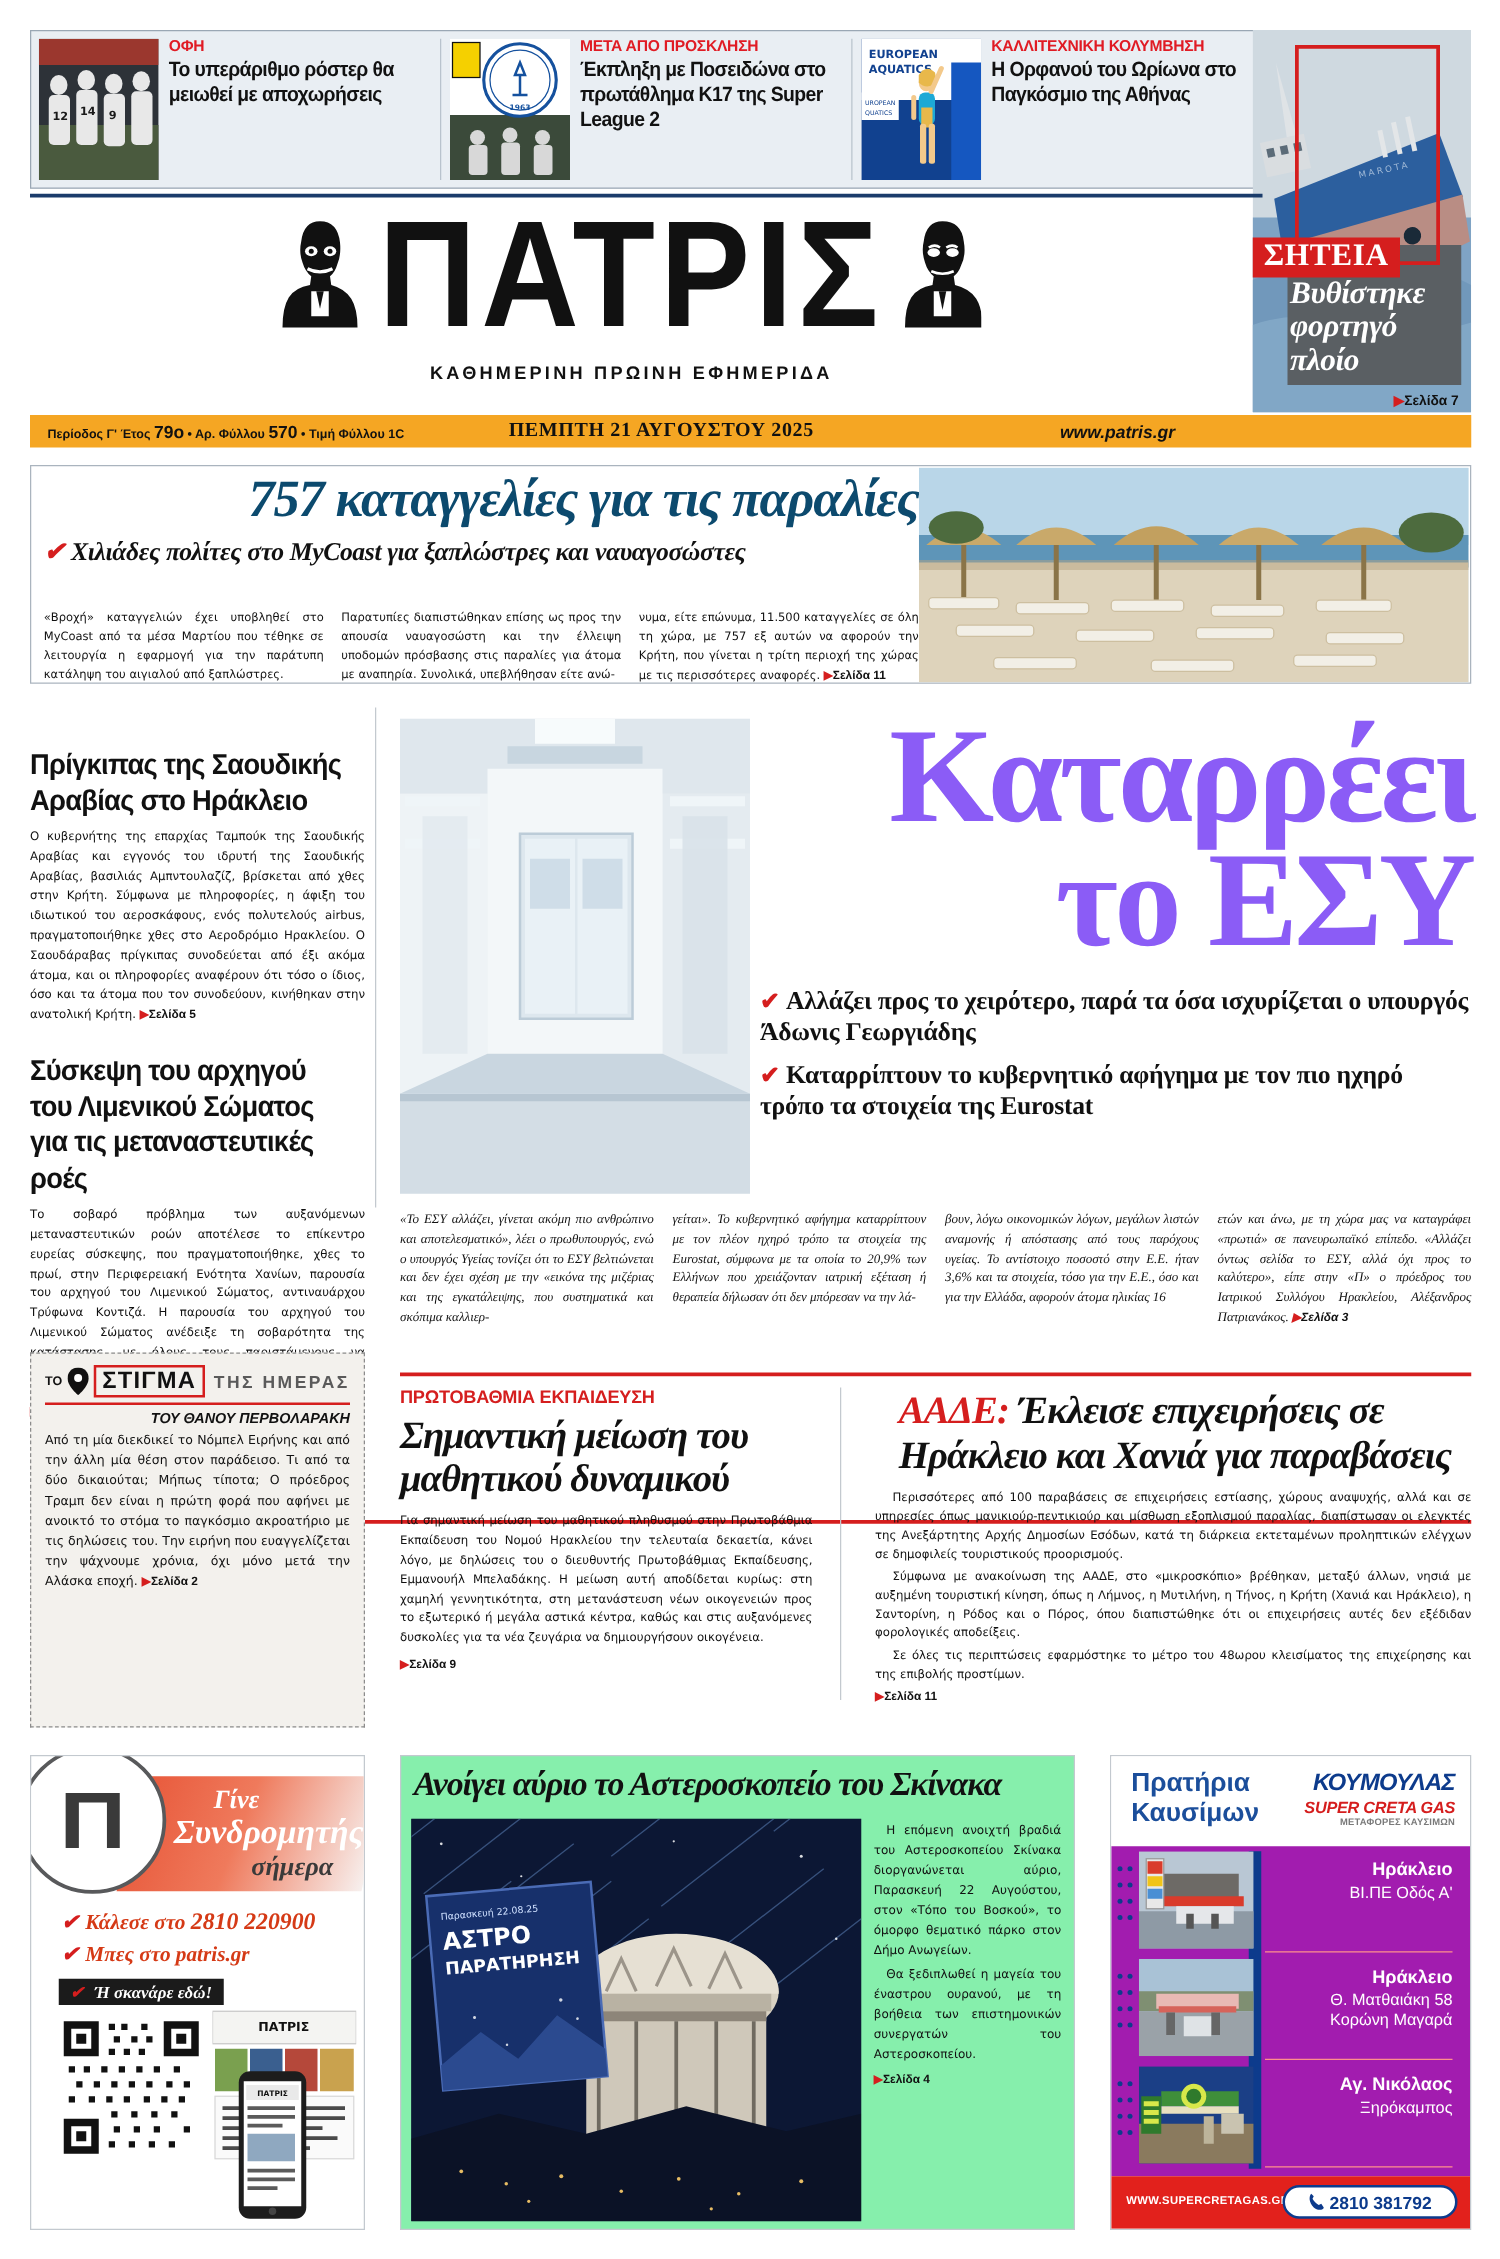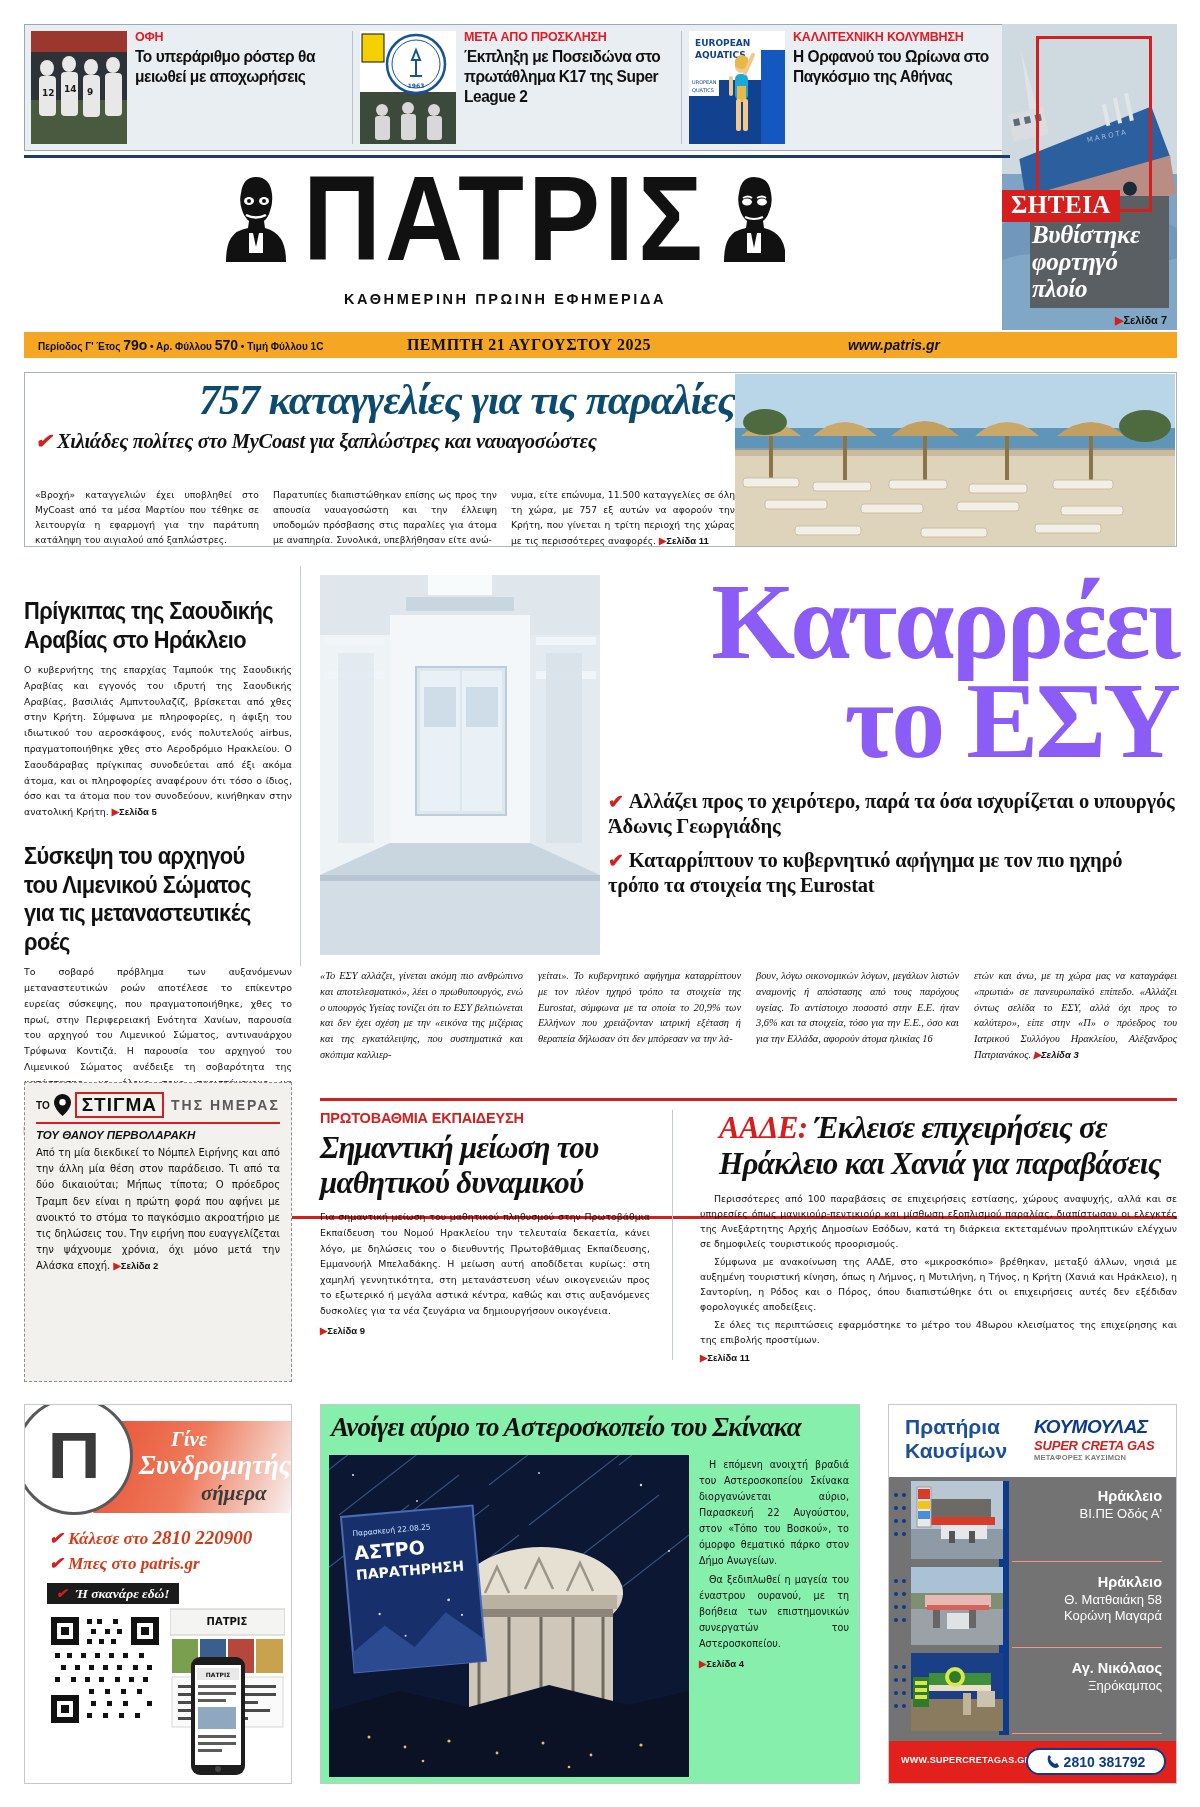--- a/index.html
+++ b/index.html
@@ -187,21 +187,21 @@
   .st-word {
     font-family:"Liberation Sans", sans-serif; font-weight:bold; font-size:19px;
     color:#111; border:2px solid #d51e1e; padding:0px 5px; letter-spacing:1px;
   }
   .st-day { font-family:"Liberation Sans", sans-serif; font-weight:bold; font-size:14px; letter-spacing:2px; color:#5a5a5a; margin-left:3px; }
   .st-rule { height:2px; background:#d51e1e; margin:4px 0 5px 0; }
   .st-title {
     font-family:"Liberation Serif", serif; font-weight:bold; font-style:italic;
     font-size:21.5px; line-height:1.16; color:#111; letter-spacing:-0.3px;
   }
-  .st-by { text-align:left; font-family:"Liberation Sans", sans-serif; font-weight:bold; font-style:italic; font-size:11.5px; margin:4px 0 4px 0; color:#111; }
+  .st-by { text-align:right; font-family:"Liberation Sans", sans-serif; font-weight:bold; font-style:italic; font-size:11.5px; margin:4px 0 4px 0; color:#111; }
   .st-p { font-family:"DejaVu Sans", sans-serif; font-size:10px; line-height:1.62; text-align:justify; color:#111; }
 
   
   .edu { position:absolute; left:320px; top:1110px; width:330px; }
   .edu-kick { font-family:"Liberation Sans", sans-serif; font-weight:bold; font-size:14.5px; color:#d51e1e; letter-spacing:-0.2px; }
   .edu-h {
     margin-top:5px;
     font-family:"Liberation Serif", serif; font-weight:bold; font-style:italic;
     font-size:31px; line-height:1.12; letter-spacing:-0.8px; color:#111;
   }
@@ -266,25 +266,25 @@
     position:absolute; left:378px; top:52px; width:150px;
     font-family:"DejaVu Sans", sans-serif; font-size:9.6px; line-height:1.66;
     text-align:justify; color:#111;
   }
   .skin-txt p { margin:0 0 4px 0; text-indent:10px; }
 
   
   .fuel { position:absolute; left:888px; top:1404px; width:289px; height:380px; border:1px solid #c3c9cf; background:#fff; overflow:hidden; }
   .fuel-top { position:absolute; left:0; top:0; width:100%; height:72px; background:#fff; }
   .fuel-t1 { position:absolute; left:16px; top:10px; font-family:"Liberation Sans", sans-serif; font-weight:bold; font-size:21px; color:#1b4e9b; line-height:1.15; }
-  .fuel-logo { position:absolute; right:12px; top:11px; width:130px; text-align:left; }
+  .fuel-logo { position:absolute; right:12px; top:11px; width:130px; text-align:right; }
   .fl-1 { font-family:"Liberation Sans", sans-serif; font-weight:bold; font-style:italic; font-size:19px; color:#0d3b8c; letter-spacing:-0.5px; }
   .fl-2 { font-family:"Liberation Sans", sans-serif; font-weight:bold; font-style:italic; font-size:13px; color:#d51e1e; letter-spacing:-0.2px; }
   .fl-3 { font-family:"Liberation Sans", sans-serif; font-weight:bold; font-size:7.5px; color:#7a7a7a; letter-spacing:0.2px; }
-  .fuel-body { position:absolute; left:0; top:72px; right:0; bottom:42px; background:#737373;text-decoration:underline; }
+  .fuel-body { position:absolute; left:0; top:72px; right:0; bottom:42px; background:#a21caf;text-decoration:underline; }
   .fuel-row { position:absolute; left:0; width:100%; height:86px; }
   .fuel-ph { position:absolute; left:22px; top:4px; width:92px; height:78px; overflow:hidden; }
   .fuel-loc { position:absolute; right:14px; top:10px; width:150px; text-align:right; color:#fff;
     font-family:"Liberation Sans", sans-serif; font-size:13px; line-height:1.28; }
   .fuel-loc b { font-size:14.5px; display:block; }
   .fuel-hr { position:absolute; right:14px; width:150px; height:1px; background:#ff8f8c; }
   .fuel-bluebar { position:absolute; left:110px; top:4px; width:10px; height:254px; background:#0d3b8c; }
   .fuel-dots { position:absolute; left:4px; top:14px; width:14px; height:56px; }
   .fuel-foot { position:absolute; left:0; bottom:0; width:100%; height:42px; background:#e2211c; }
   .fuel-url { position:absolute; left:12px; top:14px; font-family:"Liberation Sans", sans-serif; font-weight:bold; font-size:9px; color:#fff; letter-spacing:0.3px; }

